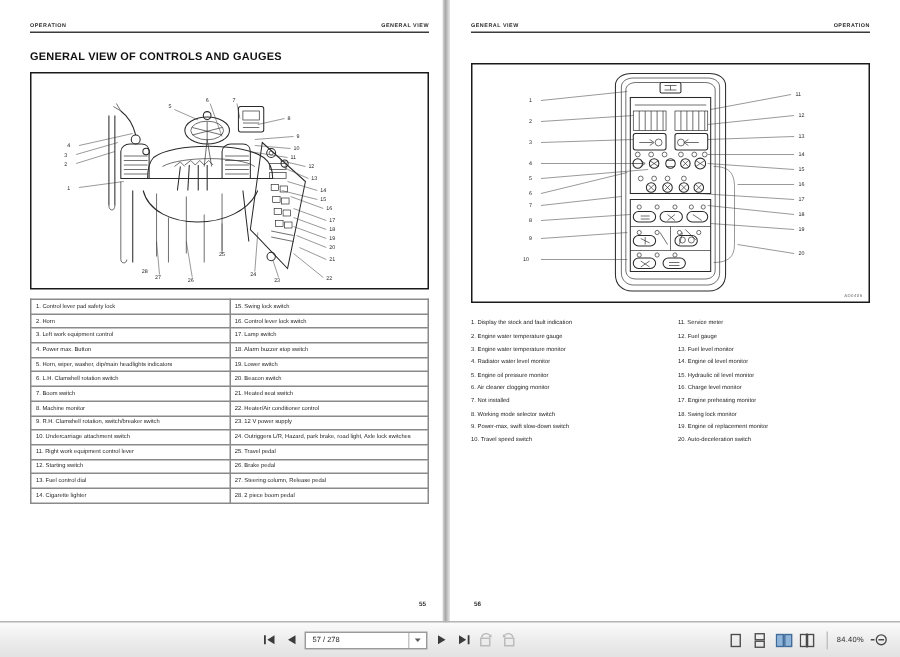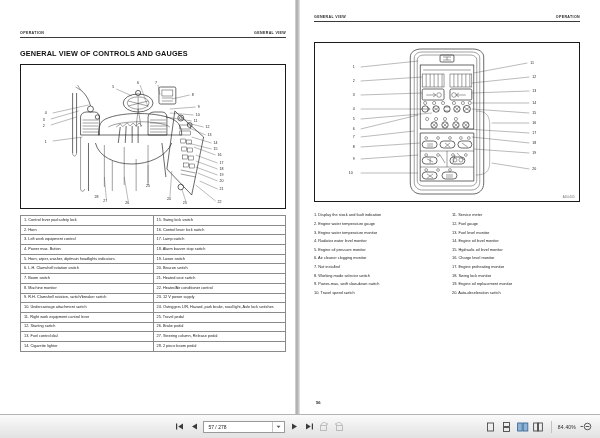--- a/index.html
+++ b/index.html
@@ -9,21 +9,21 @@
     font-family:"Liberation Sans","DejaVu Sans",sans-serif;
     -webkit-font-smoothing:antialiased;
   }
   .viewer{position:relative;width:600px;height:438px;background:#f2f2f2;}
 
   
   .spread{position:absolute;left:0;top:0;width:600px;height:415px;background:#ffffff;display:flex;}
   .gutter{position:absolute;left:295px;top:0;width:5px;height:415px;
           background:linear-gradient(to right,#d9d9d9,#a8a8a8 40%,#c9c9c9 70%,#e8e8e8);}
   .page{position:relative;width:300px;height:415px;background:#fff;box-sizing:border-box;}
-  .page.left{padding:10px 14px 0 20px;margin-top:16px;}
+  .page.left{padding:10px 14px 0 20px;}
   .page.right{padding:10px 20px 0 14px;}
 
   .runhead{display:flex;justify-content:space-between;align-items:flex-end;
            font-size:3.6px;letter-spacing:.35px;color:#2b2b2b;font-weight:700;height:9px;}
   .runhead .hl{font-size:3.6px;}
   .rule{height:1px;background:#3a3a3a;margin-top:2px;}
 
   .sectitle{font-size:7.3px;font-weight:700;letter-spacing:.15px;color:#111;margin:11px 0 6px 0;}
 
   

